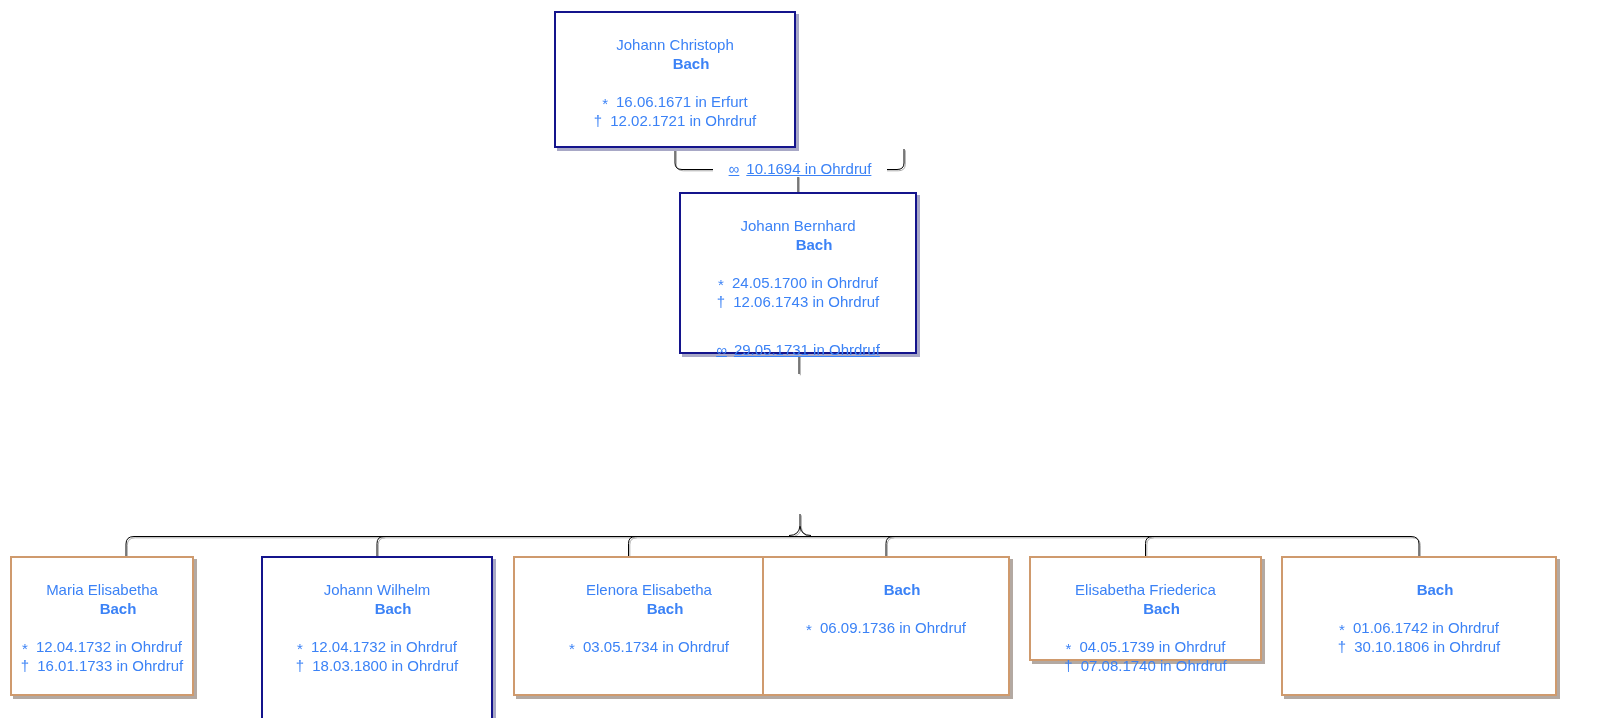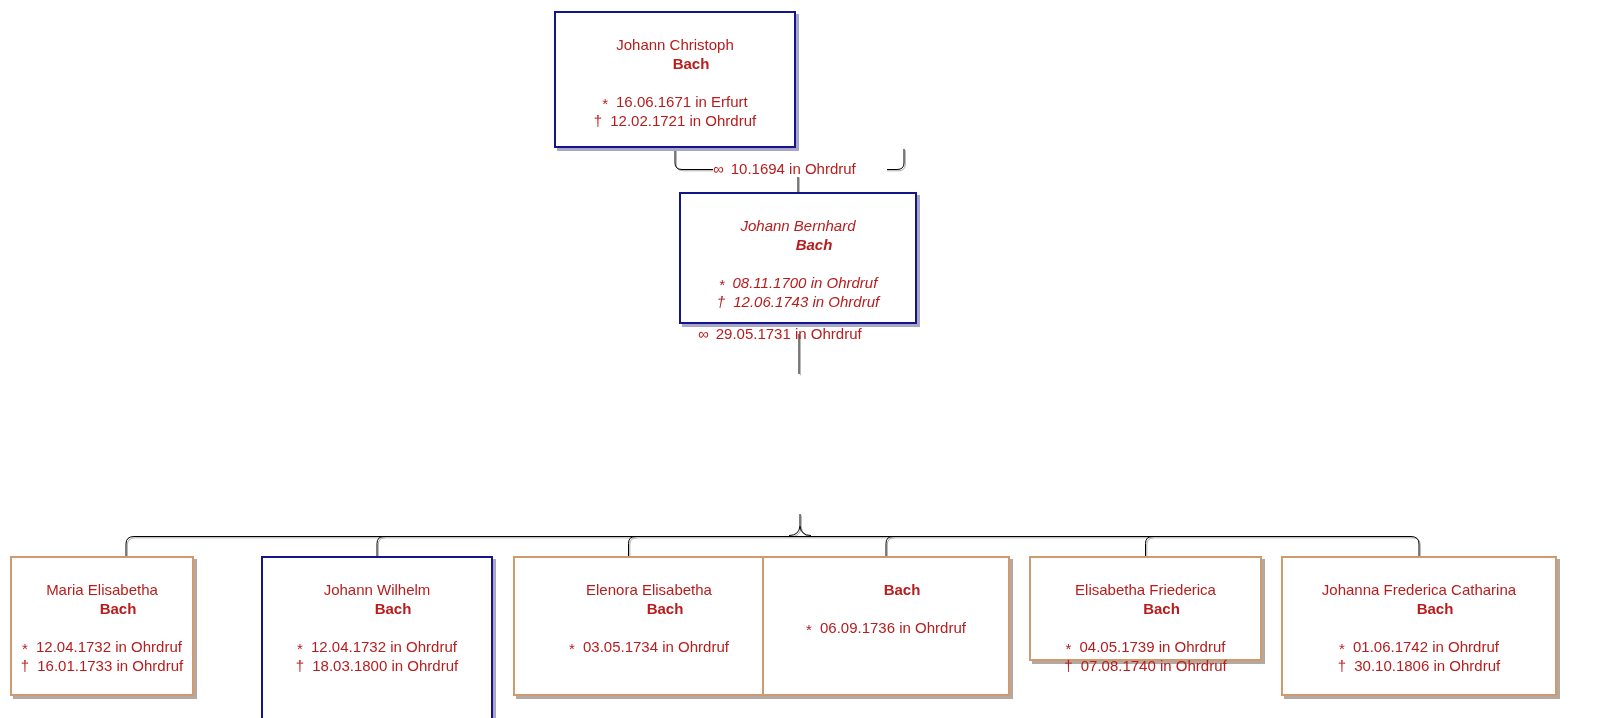--- a/index.html
+++ b/index.html
@@ -1,48 +1,49 @@
 <!DOCTYPE html>
 <html><head>
 <meta charset="utf-8">
 <style>
   html,body { margin:0; padding:0; background:#ffffff; }
   .stage {
     position:relative; width:1605px; height:718px; overflow:hidden;
     font-family:"Liberation Sans","DejaVu Sans",sans-serif;
-    font-size:15px; color:#b91c1c;
+    font-size:15px; color:#3b82f6;
   }
   svg.connectors { position:absolute; left:0; top:0; z-index:1; }
 
   .pbox {
     position:absolute; box-sizing:border-box; background:#fff;
     border:2px solid #000; z-index:2; text-align:center;
   }
   .pbox.male   { border-color:#14148c; box-shadow:3px 3px 0 #a8a8c6; }
   .pbox.female { border-color:#cf9a6d; box-shadow:3px 3px 0 #b3a9a2; }
 
   .name  { margin-top:22px; line-height:19px; }
   .surname { font-weight:bold;padding-left:32px; }
   .dates { margin-top:19px; line-height:19px; }
   .drow  { display:flex; justify-content:center; gap:8px; white-space:nowrap; }
   .sym   { display:inline-block; }
   .sym.birth { transform:translateY(2px); }
 
   .mlabel {
-    position:absolute; z-index:3; line-height:17px; text-align:left;
+    position:absolute; z-index:3; line-height:17px; text-align:center;
     white-space:nowrap;
+    text-decoration:underline;
   }
   .mlabel .msym { margin-right:7px; }
   #m1 { left:713px; top:160px; width:174px; background:#fff; }
-  #m2 { left:698px; top:325px; width:200px; }
+  #m2 { left:698px; top:341px; width:200px; }
 
   
   #father  { left:554px;  top:11px;  width:242px; height:137px; }
   #mother  { left:820px;  top:11px;  width:168px; height:137px; }
-  #proband { left:679px;  top:192px; width:238px; height:132px;font-style:italic; }
+  #proband { left:679px;  top:192px; width:238px; height:162px; }
   #spouse  { left:716px;  top:374px; width:168px; height:140px; }
   #c0 { left:10px;   top:556px; width:184px; height:140px; }
   #c1 { left:261px;  top:556px; width:232px; height:168px; }
   #c2 { left:513px;  top:556px; width:272px; height:140px; }
   #c3 { left:762px;  top:556px; width:248px; height:140px; }
   #c4 { left:1029px; top:556px; width:233px; height:105px; }
   #c5 { left:1281px; top:556px; width:276px; height:140px; }
 </style>
 </head>
 <body>
@@ -91,21 +92,21 @@
   </div>
 
   <div class="pbox male" id="proband">
     <div class="name">
       <div>Johann Bernhard</div>
       <div class="surname">Bach</div>
     </div>
     <div class="dates">
       <div class="drow">
         <span class="sym birth">*</span>
-        <span>08.11.1700 in Ohrdruf</span>
+        <span>24.05.1700 in Ohrdruf</span>
       </div>
       <div class="drow">
         <span class="sym death">†</span>
         <span>12.06.1743 in Ohrdruf</span>
       </div>
     </div>
   </div>
 
   <div class="mlabel" id="m2">
     <span class="msym">∞</span><span>29.05.1731 in Ohrdruf</span>
@@ -183,21 +184,20 @@
       </div>
       <div class="drow">
         <span class="sym death">†</span>
         <span>07.08.1740 in Ohrdruf</span>
       </div>
     </div>
   </div>
 
   <div class="pbox female" id="c5">
     <div class="name">
-      <div>Johanna Frederica Catharina</div>
       <div class="surname">Bach</div>
     </div>
     <div class="dates">
       <div class="drow">
         <span class="sym birth">*</span>
         <span>01.06.1742 in Ohrdruf</span>
       </div>
       <div class="drow">
         <span class="sym death">†</span>
         <span>30.10.1806 in Ohrdruf</span>

